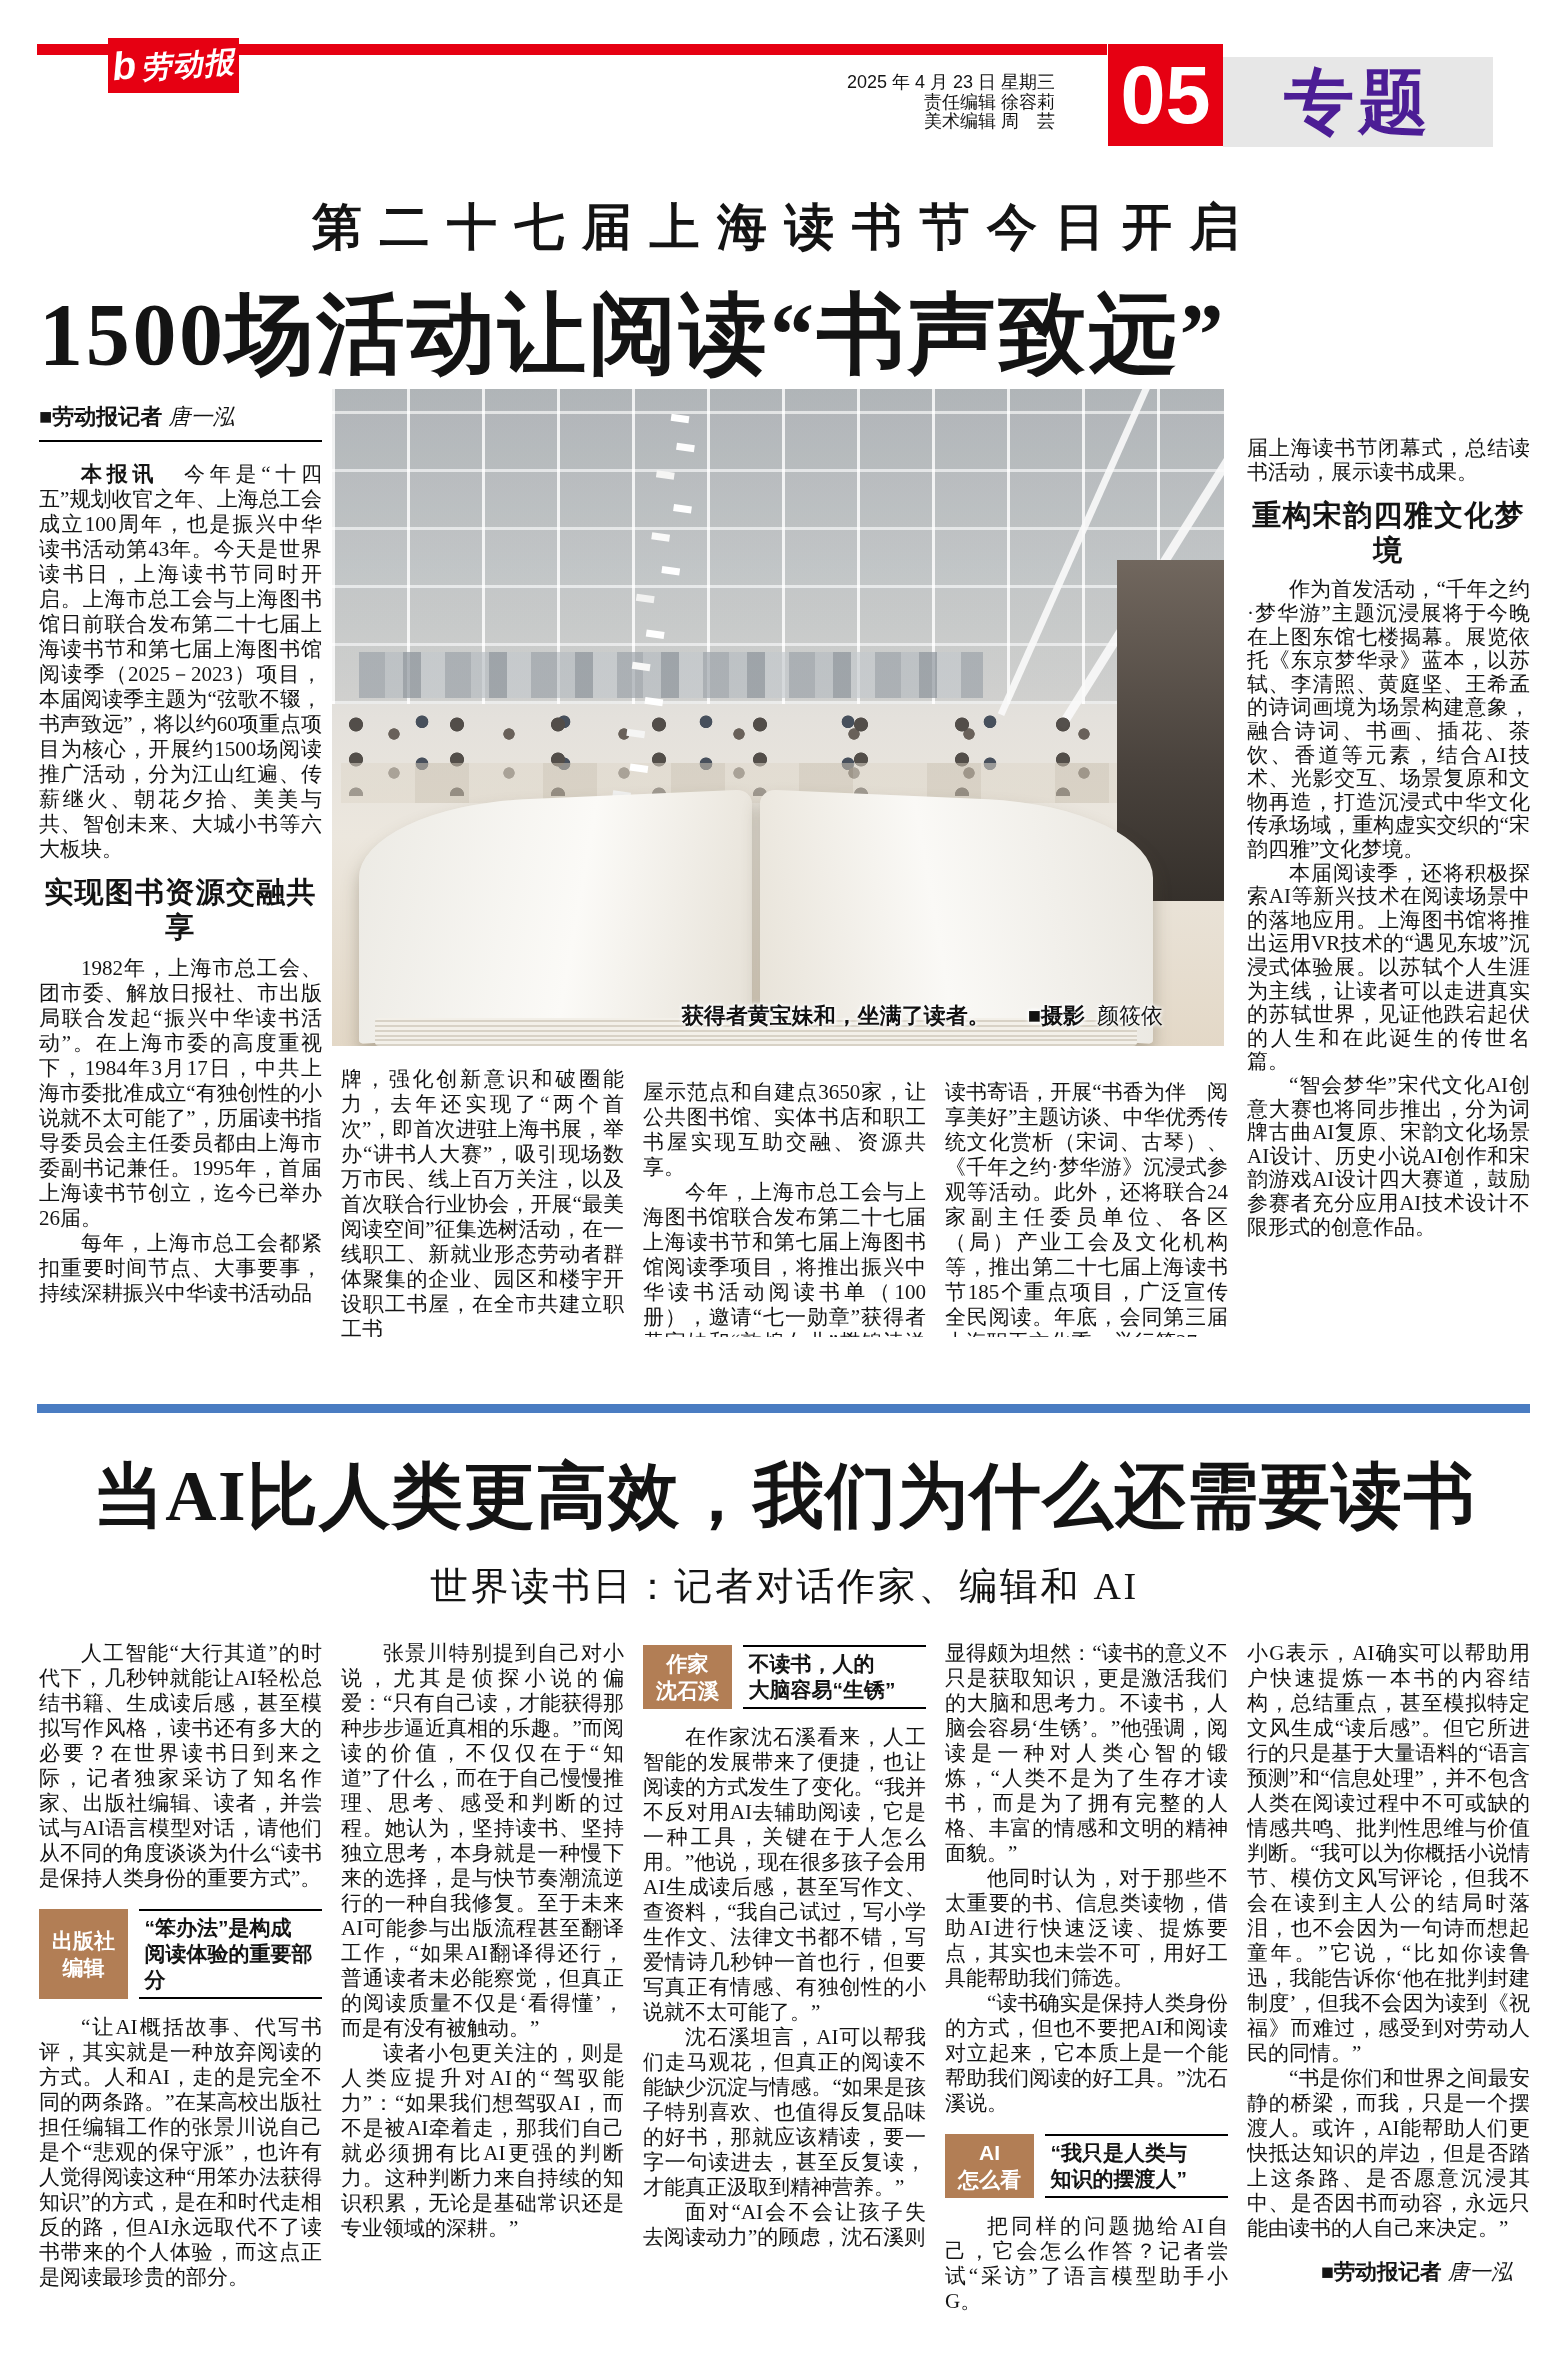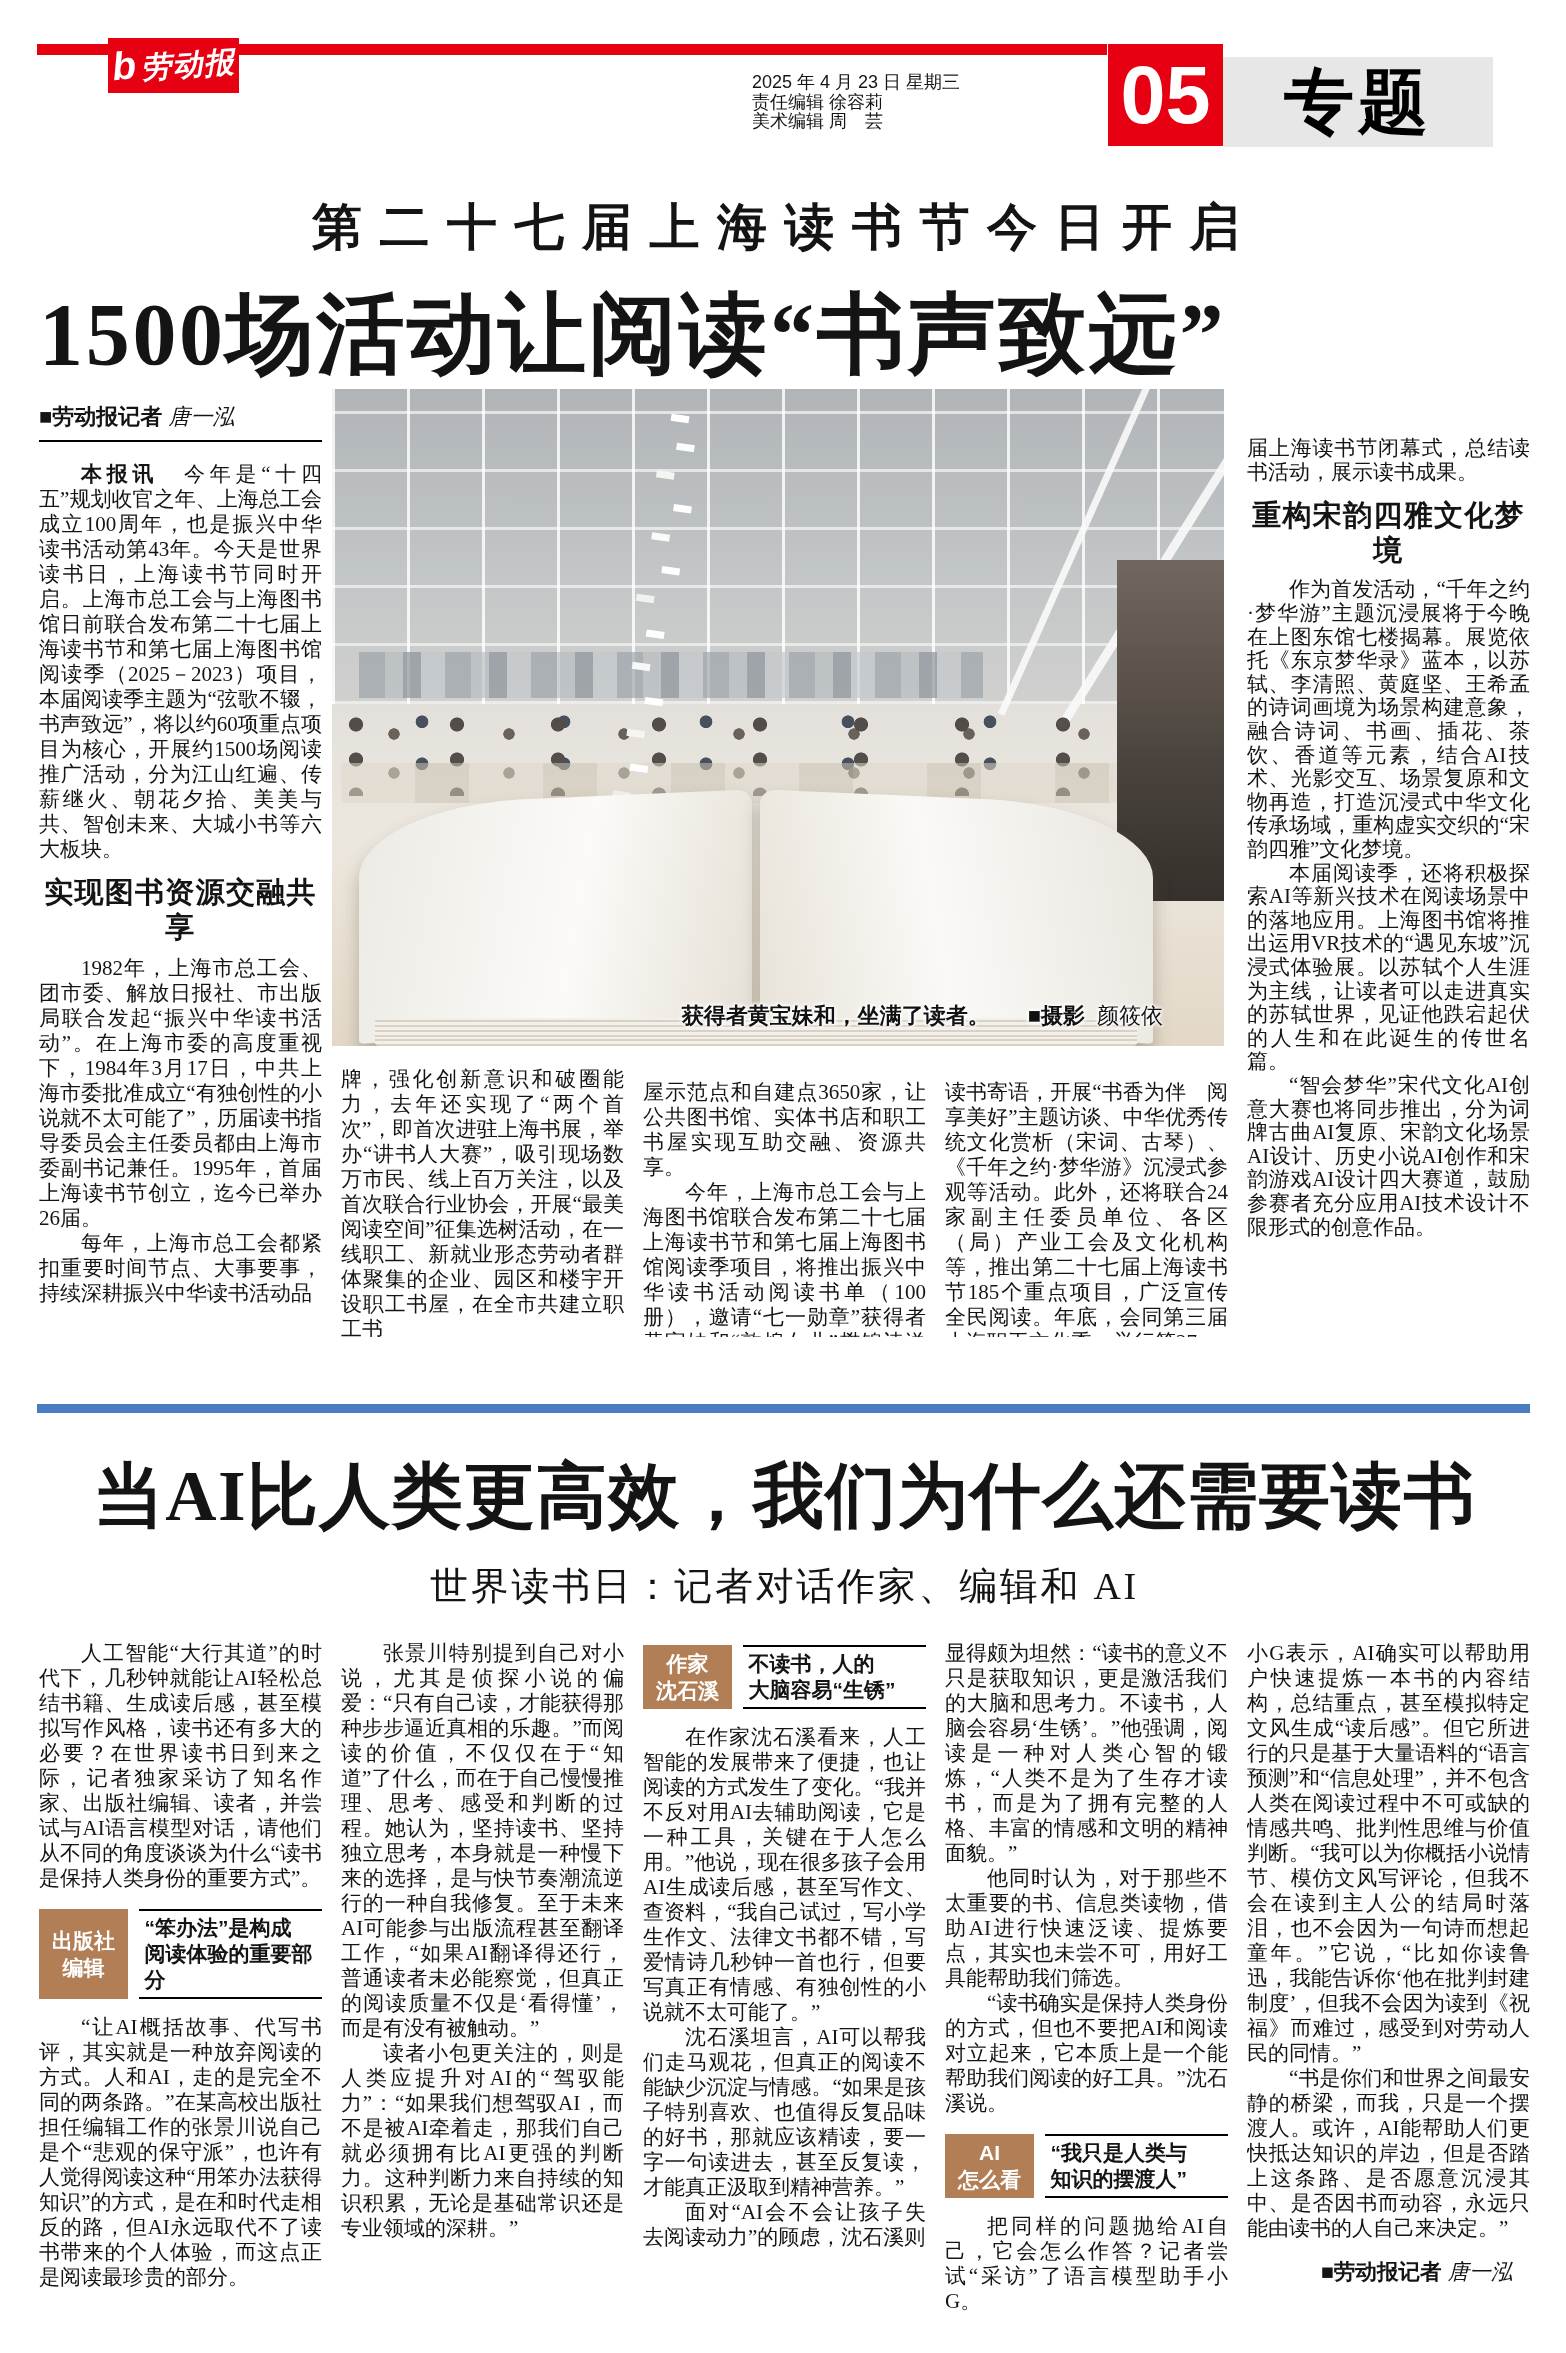--- a/index.html
+++ b/index.html
@@ -6,27 +6,27 @@
   .page{position:relative;width:1567px;height:2354px;background:#fff;overflow:hidden;
         font-family:"Liberation Serif","DejaVu Serif",serif;color:#141414;}
   
   .rule-red{position:absolute;left:37px;top:44px;width:1070px;height:10.8px;background:var(--red);}
   .logo-box{position:absolute;left:108px;top:38px;width:131px;height:55px;background:var(--red);
             display:flex;align-items:center;justify-content:center;gap:5.4px;}
   .logo-b{color:#fff;font-family:"Liberation Sans","DejaVu Sans",sans-serif;font-weight:bold;
           font-style:italic;font-size:39px;line-height:39px;transform:rotate(-6deg);}
   .logo-cn{color:#fff;font-weight:bold;font-style:italic;font-size:30px;letter-spacing:1.3px;
            transform:rotate(-4deg);}
-  .date-block{position:absolute;left:752px;top:73px;width:323px;
+  .date-block{position:absolute;left:732px;top:73px;width:323px;text-align:right;
               font-size:18px;line-height:19.5px;font-family:"Liberation Sans","DejaVu Sans",sans-serif;}
   .pagenum-box{position:absolute;left:1108px;top:44px;width:115px;height:102px;background:var(--red);
                color:#fff;font-family:"Liberation Sans","DejaVu Sans",sans-serif;font-weight:bold;
                font-size:81px;line-height:102px;text-align:center;}
   .section-box{position:absolute;left:1223px;top:57px;width:270px;height:90px;background:#e7e7e7;
-               color:#000000;font-weight:bold;font-size:70px;line-height:90px;text-align:center;
+               color:#4c1d95;font-weight:bold;font-size:70px;line-height:90px;text-align:center;
                letter-spacing:4px;font-family:"Liberation Sans","DejaVu Sans",sans-serif;}
   
   .kicker{position:absolute;left:39px;top:194px;width:1491px;text-align:center;font-weight:bold;
           font-size:50px;letter-spacing:17.5px;}
   .headline-main{position:absolute;left:39px;top:275px;width:1491px;text-align:left;font-weight:bold;
                  font-size:88px;letter-spacing:2.7px;white-space:nowrap;}
   
   .col{position:absolute;width:283px;font-size:21px;line-height:25px;text-align:justify;overflow:hidden;}
   .col p{margin:0;text-indent:2em;}
   .col p.cont{text-indent:0;}

